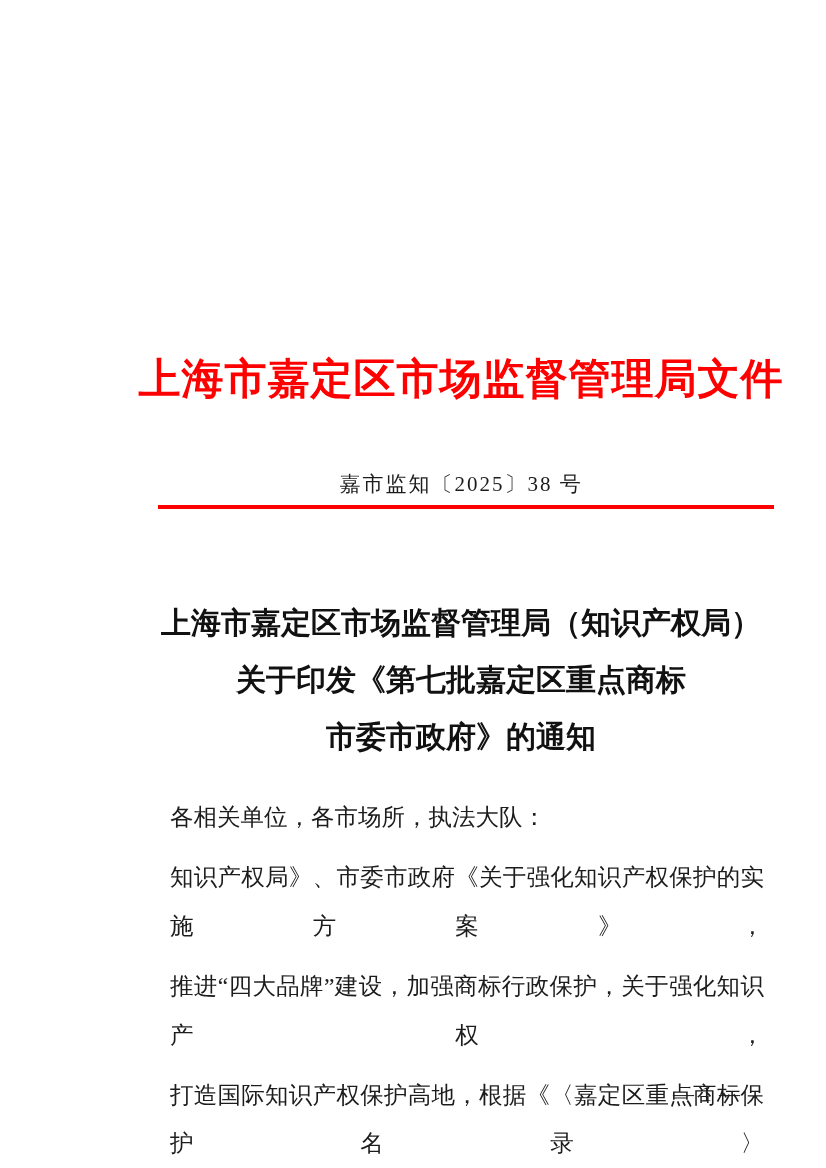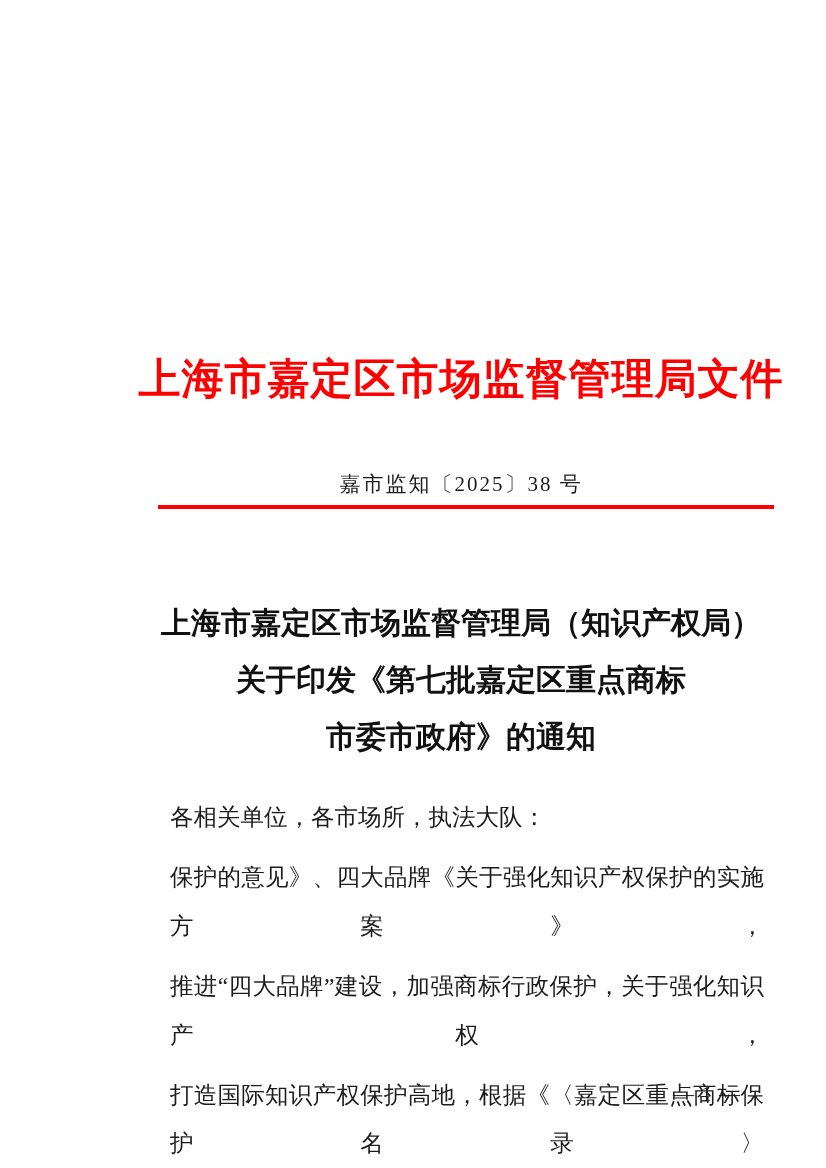--- a/index.html
+++ b/index.html
@@ -100,21 +100,21 @@
   <div class="red-rule"></div>
 
   <div class="doc-title">
     <div class="t-line">上海市嘉定区市场监督管理局（知识产权局）</div>
     <div class="t-line">关于印发《第七批嘉定区重点商标</div>
     <div class="t-line">市委市政府》的通知</div>
   </div>
 
   <div class="body-block">
     <div class="body-line salutation">各相关单位，各市场所，执法大队：</div>
-    <div class="body-line">保护的意见》、四大品牌《关于强化知识产权保护的实施方案》，</div>
+    <div class="body-line">知识产权局》、市委市政府《关于强化知识产权保护的实施方案》，</div>
     <div class="body-line">推进“四大品牌”建设，加强商标行政保护，关于强化知识产权，</div>
     <div class="body-line">打造国际知识产权保护高地，根据《〈嘉定区重点商标保护名录〉</div>
 
   </div>
 
   <div class="page-number">— 1 —</div>
 
 </div>
 
 </body></html>

